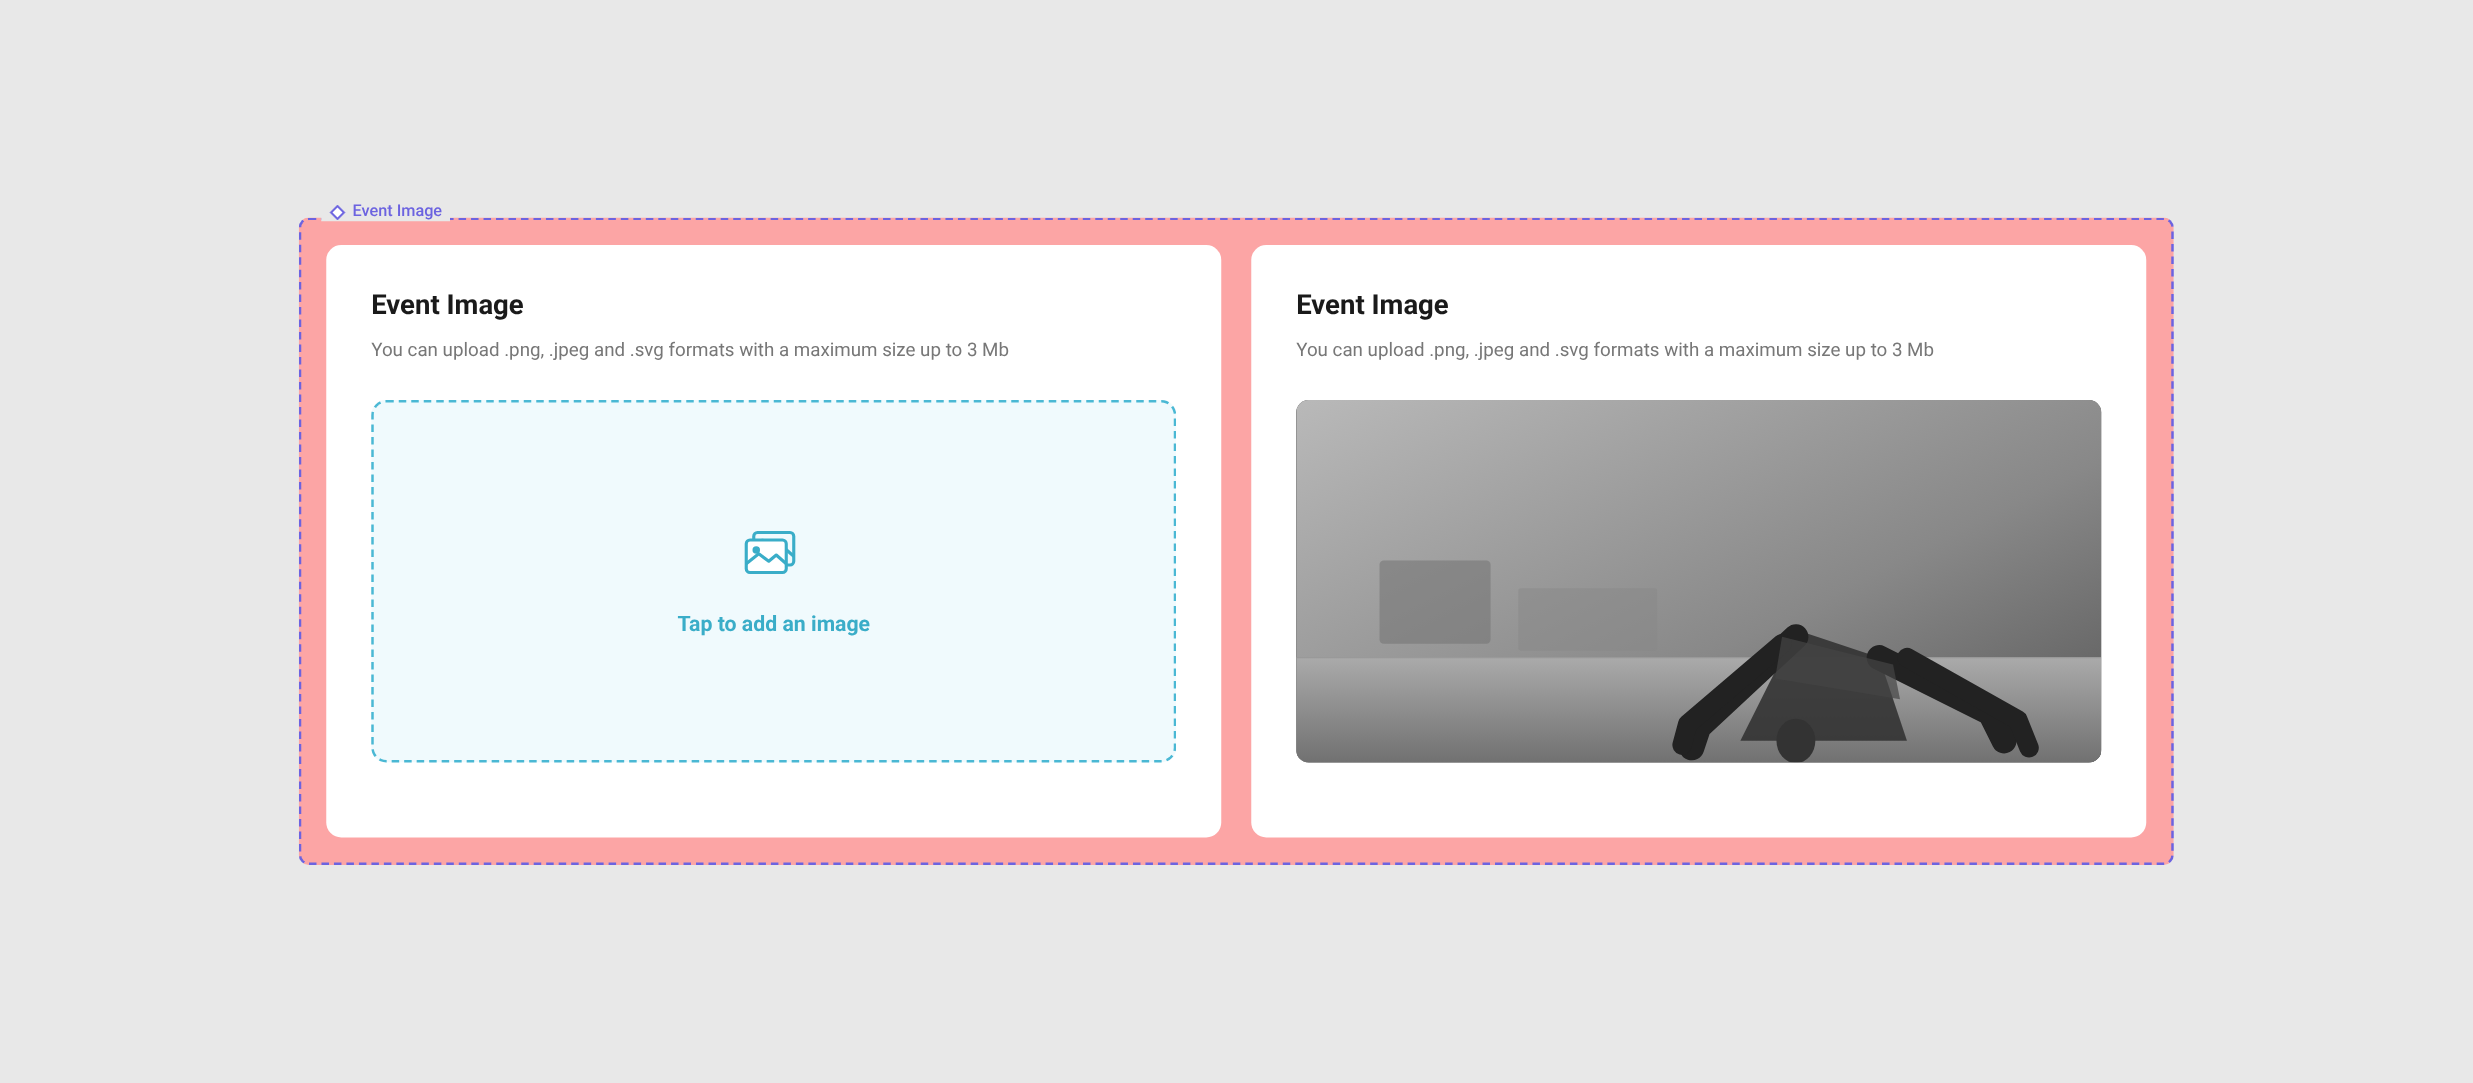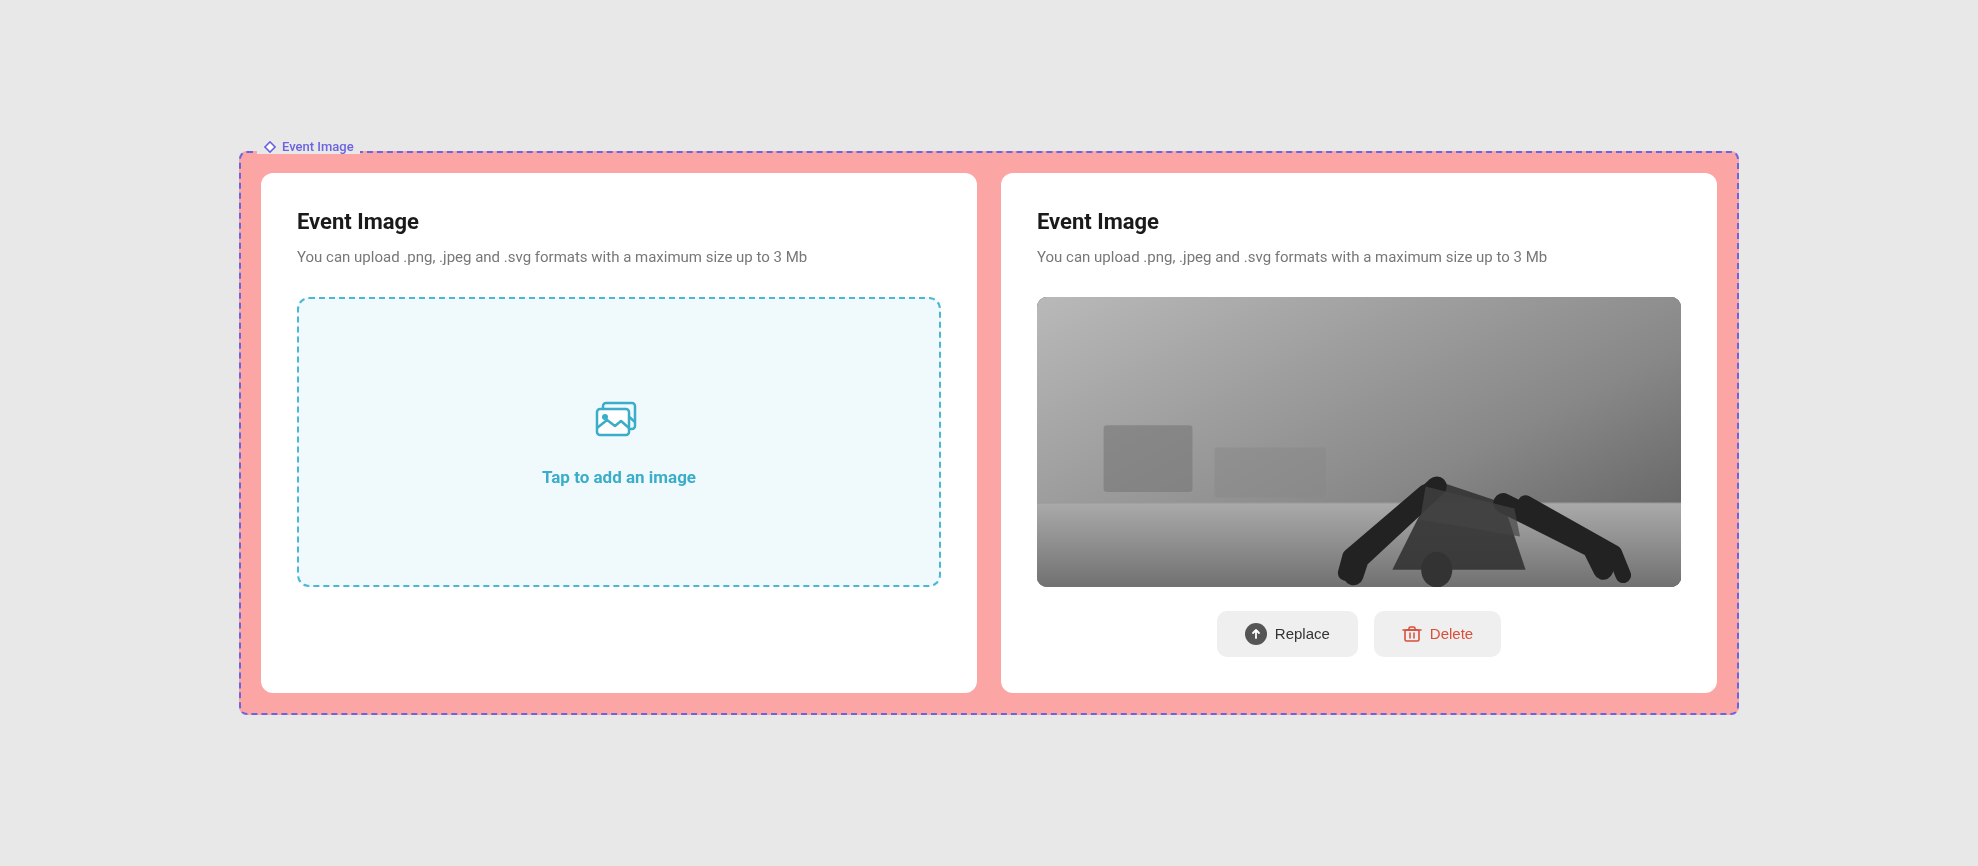--- a/index.html
+++ b/index.html
@@ -239,38 +239,16 @@
             <path d="M360 185 L290 250 L285 265" fill="none" stroke="#222" stroke-width="18" stroke-linecap="round" stroke-linejoin="round"></path>
             <path d="M350 190 L282 248 L278 263" fill="none" stroke="#222" stroke-width="14" stroke-linecap="round" stroke-linejoin="round"></path>
 
             <ellipse cx="360" cy="260" rx="14" ry="16" fill="#333"></ellipse>
 
             <path d="M350 185 L430 205 L435 230 L345 215 Z" fill="#444" opacity="0.7"></path>
           </svg>
         </div>
       </div>
 
-      <div class="action-buttons">
-        <button class="btn btn-replace">
-          <div class="replace-icon-circle">
-            <svg width="12" height="12" viewBox="0 0 12 12" fill="none" xmlns="http://www.w3.org/2000/svg">
-              <path d="M6 10V2M6 2L3 5M6 2L9 5" stroke="white" stroke-width="1.8" stroke-linecap="round" stroke-linejoin="round"></path>
-            </svg>
-          </div>
-          <span>Replace</span>
-        </button>
-        <button class="btn btn-delete">
-          <div class="delete-icon-box">
-            <svg width="20" height="20" viewBox="0 0 20 20" fill="none" xmlns="http://www.w3.org/2000/svg">
-              <rect x="3" y="6" width="14" height="11" rx="1.5" fill="none" stroke="#d94f3b" stroke-width="1.6"></rect>
-              <path d="M1 6H19" stroke="#d94f3b" stroke-width="1.6" stroke-linecap="round"></path>
-              <path d="M7 6V4.5C7 3.67 7.67 3 8.5 3H11.5C12.33 3 13 3.67 13 4.5V6" stroke="#d94f3b" stroke-width="1.6" stroke-linecap="round"></path>
-              <line x1="8" y1="9" x2="8" y2="14" stroke="#d94f3b" stroke-width="1.5" stroke-linecap="round"></line>
-              <line x1="12" y1="9" x2="12" y2="14" stroke="#d94f3b" stroke-width="1.5" stroke-linecap="round"></line>
-            </svg>
-          </div>
-          <span style="color: #d94f3b;">Delete</span>
-        </button>
-      </div>
     </div>
 
   </div>
 </div>
 
 </body></html>

